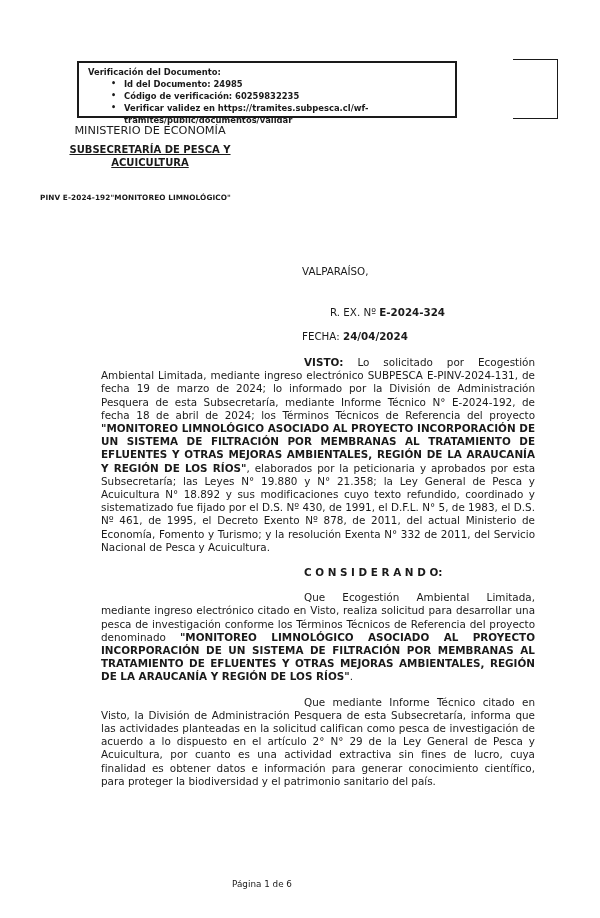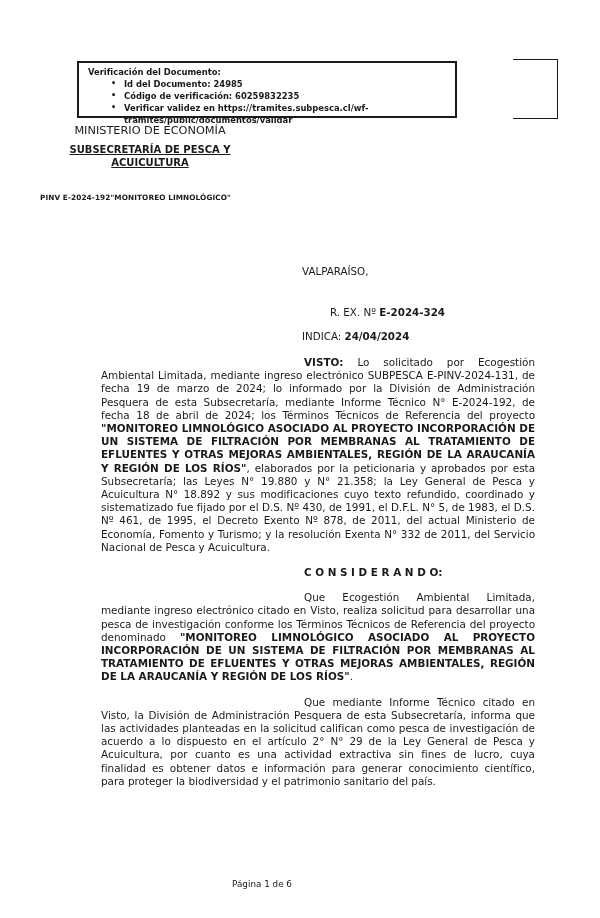--- a/index.html
+++ b/index.html
@@ -87,21 +87,21 @@
   <div class="vbox-tail"></div>
 
   <div class="org">
     <div>MINISTERIO DE ECONOMÍA</div>
     <div class="subsec">SUBSECRETARÍA DE PESCA Y ACUICULTURA</div>
   </div>
   <div class="pref">PINV E-2024-192"MONITOREO LIMNOLÓGICO"</div>
 
   <div class="city">VALPARAÍSO,</div>
   <div class="rex"><span>R. EX. Nº </span><span class="b">E-2024-324</span></div>
-  <div class="fecha"><span>INDICA: </span><span class="b">24/04/2024</span></div>
+  <div class="fecha"><span>FECHA: </span><span class="b">24/04/2024</span></div>
 
   <div class="docbody">
     <p class="para"><span class="b">VISTO:</span><span> Lo solicitado por Ecogestión Ambiental Limitada, mediante ingreso electrónico SUBPESCA E-PINV-2024-131, de fecha 19 de marzo de 2024; lo informado por la División de Administración Pesquera de esta Subsecretaría, mediante Informe Técnico N° E-2024-192, de fecha 18 de abril de 2024; los Términos Técnicos de Referencia del proyecto </span><span class="b">"MONITOREO LIMNOLÓGICO ASOCIADO AL PROYECTO INCORPORACIÓN DE UN SISTEMA DE FILTRACIÓN POR MEMBRANAS AL TRATAMIENTO DE EFLUENTES Y OTRAS MEJORAS AMBIENTALES, REGIÓN DE LA ARAUCANÍA Y REGIÓN DE LOS RÍOS"</span><span>, elaborados por la peticionaria y aprobados por esta Subsecretaría; las Leyes N° 19.880 y N° 21.358; la Ley General de Pesca y Acuicultura N° 18.892 y sus modificaciones cuyo texto refundido, coordinado y sistematizado fue fijado por el D.S. Nº 430, de 1991, el D.F.L. N° 5, de 1983, el D.S. Nº 461, de 1995, el Decreto Exento Nº 878, de 2011, del actual Ministerio de Economía, Fomento y Turismo; y la resolución Exenta N° 332 de 2011, del Servicio Nacional de Pesca y Acuicultura.</span></p>
     <p class="para bold">C O N S I D E R A N D O:</p>
     <p class="para"><span>Que Ecogestión Ambiental Limitada, mediante ingreso electrónico citado en Visto, realiza solicitud para desarrollar una pesca de investigación conforme los Términos Técnicos de Referencia del proyecto denominado </span><span class="b">"MONITOREO LIMNOLÓGICO ASOCIADO AL PROYECTO INCORPORACIÓN DE UN SISTEMA DE FILTRACIÓN POR MEMBRANAS AL TRATAMIENTO DE EFLUENTES Y OTRAS MEJORAS AMBIENTALES, REGIÓN DE LA ARAUCANÍA Y REGIÓN DE LOS RÍOS"</span><span>.</span></p>
     <p class="para"><span>Que mediante Informe Técnico citado en Visto, la División de Administración Pesquera de esta Subsecretaría, informa que las actividades planteadas en la solicitud califican como pesca de investigación de acuerdo a lo dispuesto en el artículo 2° N° 29 de la Ley General de Pesca y Acuicultura, por cuanto es una actividad extractiva sin fines de lucro, cuya finalidad es obtener datos e información para generar conocimiento científico, para proteger la biodiversidad y el patrimonio sanitario del país.</span></p>
   </div>
 
   <div class="footer">Página 1 de 6</div>
 

